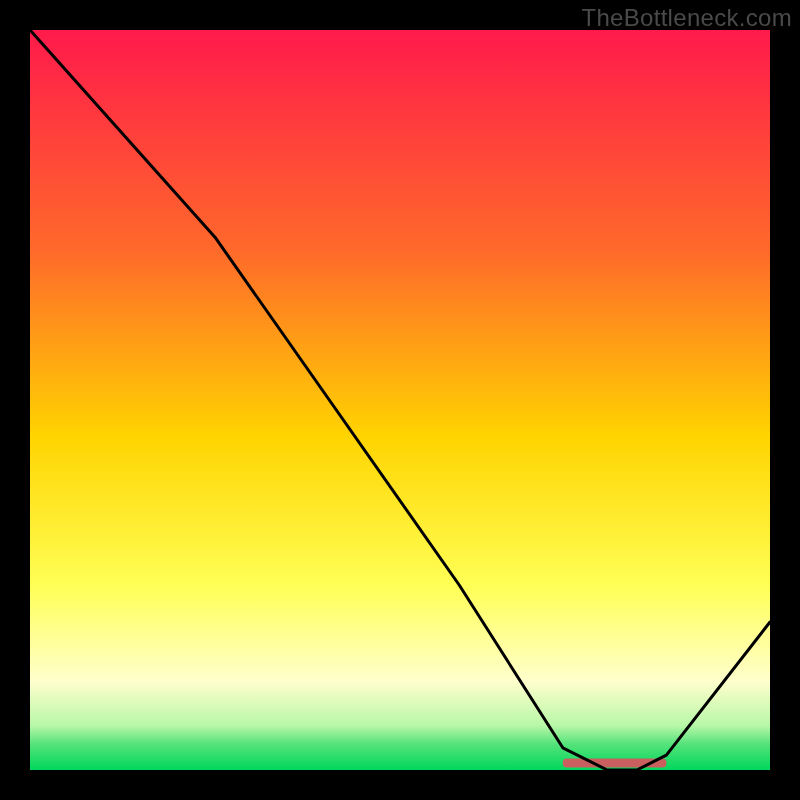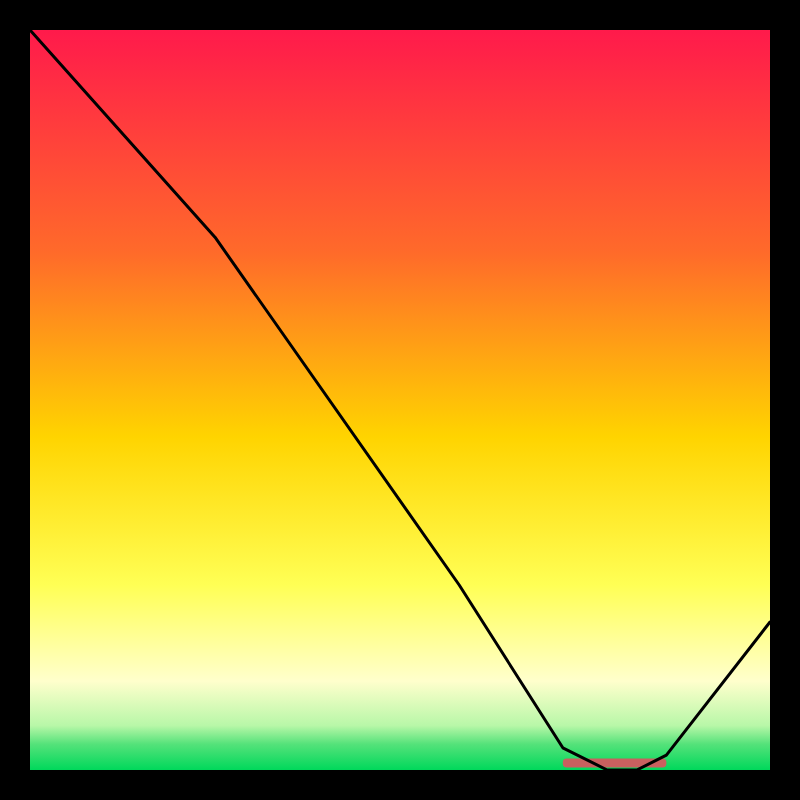--- a/index.html
+++ b/index.html
@@ -38,20 +38,21 @@
     font-size: 24px;
     font-weight: 500;
     letter-spacing: 0.3px;
   }
 </style>
 </head>
 <body>
 
 <div class="stage">
 
+  <span class="watermark">TheBottleneck.com</span>
 
   <div class="plot">
     <svg viewBox="0 0 740 740" preserveAspectRatio="none">
       <defs>
         <linearGradient id="bg-grad" x1="0" y1="0" x2="0" y2="1">
 
         <stop offset="0%" stop-color="#ff1a4b"></stop>
             <stop offset="30%" stop-color="#ff6a2a"></stop>
             <stop offset="55.00000000000001%" stop-color="#ffd400"></stop>
             <stop offset="75%" stop-color="#ffff55"></stop>

